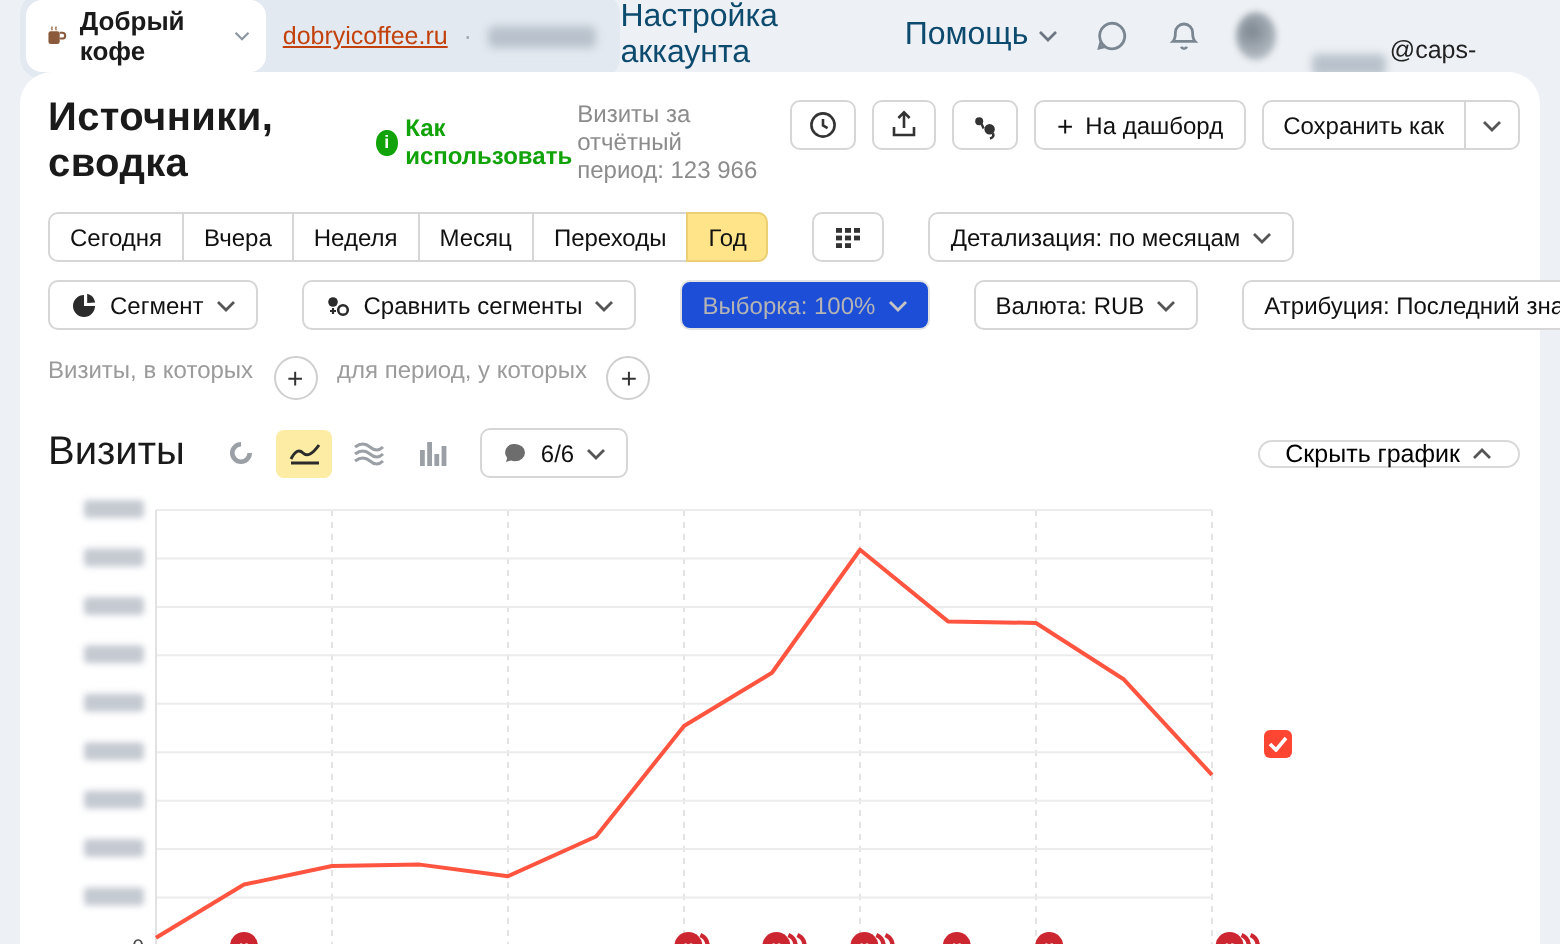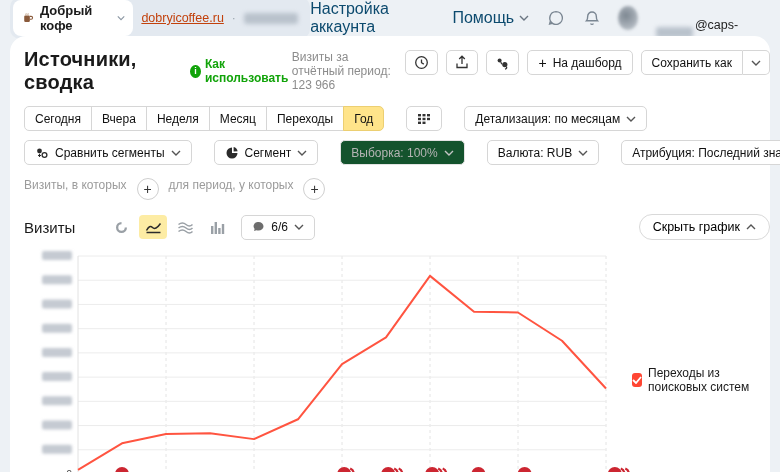--- a/index.html
+++ b/index.html
@@ -15,49 +15,49 @@
   .project-name { font-weight:700; font-size:13px; }
   .counter-domain { color:#c2410c; font-size:12.5px;text-decoration:underline; }
   .dot-sep { color:#9aa4ae; }
   .blur-pill { background:#b9c2cc; border-radius:3px; filter:blur(2px); }
   .tb-right { display:flex; align-items:center; gap:18px; }
   .tb-link { color:#0c4a6e; font-size:16px; cursor:pointer; display:flex; align-items:center; gap:5px; }
   .round-icon { width:20px; height:20px; display:flex; align-items:center; justify-content:center; cursor:pointer; }
   .avatar { width:24px; height:24px; border-radius:50%; background:radial-gradient(circle at 40% 40%, #7d8791, #c9cfd6); filter:blur(1.5px); }
   .email-wrap { display:flex; align-items:center; gap:2px; font-size:12.5px; color:#222;margin-top:28px; }
   
-  .card { position:relative; margin:0 10px; background:#fff; border-radius:16px 16px 0 0; height:436px; padding:12px 0 0 14px; }
+  .card { position:relative; margin:0 10px; background:#fff; border-radius:16px 16px 0 0; height:436px; padding:12px 10px 0 14px; }
   .title-row { display:flex; align-items:center; }
   .page-title { font-size:20px; font-weight:700; letter-spacing:.2px; }
   .howto { display:flex; align-items:center; gap:4px; margin-left:12px; color:#11a309; font-size:12px; font-weight:700; cursor:pointer; }
   .howto-badge { width:13px; height:13px; border-radius:50%; background:#11a309; color:#fff; font-size:9px; font-weight:700; display:flex; align-items:center; justify-content:center; }
   .title-right { margin-left:auto; display:flex; align-items:flex-start; gap:8px; }
   .period-note { color:#8c8c8c; font-size:12px; margin-right:6px; }
   .btn { display:inline-flex; align-items:center; gap:6px; height:25px; padding:0 10px; border:1px solid #d6d6d6; border-radius:5px; background:#fff; font-size:12px; color:#111; cursor:pointer; white-space:nowrap; }
   .btn.icon-only { padding:0 8px; }
   .btn.active { background:#ffe48a; border-color:#eccf72; }
-  .btn.disabled { background:#14532d; border-color:#e3e3e3; color:#b4b4b4; cursor:default; }
+  .btn.disabled { background:#1d4ed8; border-color:#e3e3e3; color:#b4b4b4; cursor:default; }
   .split { display:inline-flex; }
   .split .btn:first-child { border-radius:5px 0 0 5px; }
   .split .btn:last-child { border-radius:0 5px 5px 0; border-left:none; padding:0 8px; }
   .seg { display:inline-flex; }
   .seg .btn { border-radius:0; margin-left:-1px; }
   .seg .btn:first-child { border-radius:5px 0 0 5px; margin-left:0; }
   .seg .btn:last-child { border-radius:0 5px 5px 0; }
   .row { display:flex; align-items:center; gap:22px; }
   .period-row { margin-top:12px; }
   .filter-row { margin-top:9px; }
   .builder-row { margin-top:13px; display:flex; align-items:flex-start; gap:10px; color:#9b9b9b; font-size:12px; }
   .plus-circle { width:22px; height:22px; border-radius:50%; border:1px solid #cfcfcf; display:flex; align-items:center; justify-content:center; font-size:14px; color:#333; cursor:pointer; background:#fff; }
   .chart-header { margin-top:14px; display:flex; align-items:center; }
-  .chart-title { font-size:15px; margin-right:32px; }
+  .chart-title { font-size:20px; margin-right:14px; }
   .ctype { width:28px; height:24px; display:flex; align-items:center; justify-content:center; border-radius:4px; cursor:pointer; }
   .ctype.active { background:#fdeca4; }
   .ctype-group { display:flex; align-items:center; gap:4px; margin-right:10px; }
-  .hide-chart { margin-left:auto; display:inline-flex; align-items:center; gap:6px; height:26px; padding:0 13px; border:1px solid #d9d9d9; border-radius:14px; background:#fff; font-size:12.5px; cursor:pointer; }
+  .hide-chart { margin-left:auto; display:inline-flex; align-items:center; gap:6px; height:14px; padding:0 13px; border:1px solid #d9d9d9; border-radius:14px; background:#fff; font-size:12.5px; cursor:pointer; }
   .chart-wrap { position:relative; margin-top:4px; height:258px; }
   .legend { position:absolute; left:608px; top:122px; display:flex; align-items:center; gap:6px; cursor:pointer; }
   .legend-box { width:14px; height:14px; border-radius:3px; display:flex; align-items:center; justify-content:center; }
   .legend-box svg { display:block; }
   .legend-label { font-size:12px; color:#1a1a1a; }
   svg.chev { display:block; }
 </style>
 </head>
 <body>
 
@@ -178,35 +178,35 @@
       <svg class="chev" width="10" height="6" viewBox="0 0 10 6">
           <path d="M1 1l4 4 4-4" stroke="#555" stroke-width="1.4" fill="none"></path>
         </svg>
     </button>
 
   </div>
 
   <div class="row filter-row">
     <button class="btn">
       <svg width="14" height="14" viewBox="0 0 14 14">
+          <path d="M7 1.5A5.5 5.5 0 1 0 12.5 7H7z" fill="#2b2b2b"></path>
+          <path d="M8.6 0.9a5.5 5.5 0 0 1 4 4.4l-4 .2z" fill="#2b2b2b"></path>
+        </svg>
+      <span>Сегмент</span>
+      <svg class="chev" width="10" height="6" viewBox="0 0 10 6">
+          <path d="M1 1l4 4 4-4" stroke="#555" stroke-width="1.4" fill="none"></path>
+        </svg>
+    </button>
+    <button class="btn">
+      <svg width="14" height="14" viewBox="0 0 14 14">
           <circle cx="4.5" cy="5" r="2.4" fill="#2b2b2b"></circle>
           <circle cx="9.5" cy="9" r="2.4" fill="none" stroke="#2b2b2b" stroke-width="1.3"></circle>
           <path d="M4.5 8v3M3 9.5h3" stroke="#2b2b2b" stroke-width="1.1"></path>
         </svg>
       <span>Сравнить сегменты</span>
-      <svg class="chev" width="10" height="6" viewBox="0 0 10 6">
-          <path d="M1 1l4 4 4-4" stroke="#555" stroke-width="1.4" fill="none"></path>
-        </svg>
-    </button>
-    <button class="btn">
-      <svg width="14" height="14" viewBox="0 0 14 14">
-          <path d="M7 1.5A5.5 5.5 0 1 0 12.5 7H7z" fill="#2b2b2b"></path>
-          <path d="M8.6 0.9a5.5 5.5 0 0 1 4 4.4l-4 .2z" fill="#2b2b2b"></path>
-        </svg>
-      <span>Сегмент</span>
       <svg class="chev" width="10" height="6" viewBox="0 0 10 6">
           <path d="M1 1l4 4 4-4" stroke="#555" stroke-width="1.4" fill="none"></path>
         </svg>
     </button>
     <button class="btn disabled">
       <span>Выборка: 100%</span>
       <svg class="chev" width="10" height="6" viewBox="0 0 10 6">
           <path d="M1 1l4 4 4-4" stroke="#c4c4c4" stroke-width="1.4" fill="none"></path>
         </svg>
     </button>
@@ -365,16 +365,15 @@
           <circle cx="590.8" cy="230" r="7" fill="#cc2631"></circle>
           <text x="590.8" y="233" text-anchor="middle" font-size="8" font-weight="bold" fill="#fff">и</text>
         </g>
       </svg>
     <div class="legend">
       <span class="legend-box" id="legend-box" style="background: rgb(255, 70, 51);">
         <svg width="10" height="8" viewBox="0 0 10 8">
             <path d="M1 4l3 3 5-6" stroke="#fff" stroke-width="1.8" fill="none"></path>
           </svg>
       </span>
-      <span class="legend-label">Переходы из поисковых систем</span>
     </div>
   </div>
 </div>
 
 </body></html>

